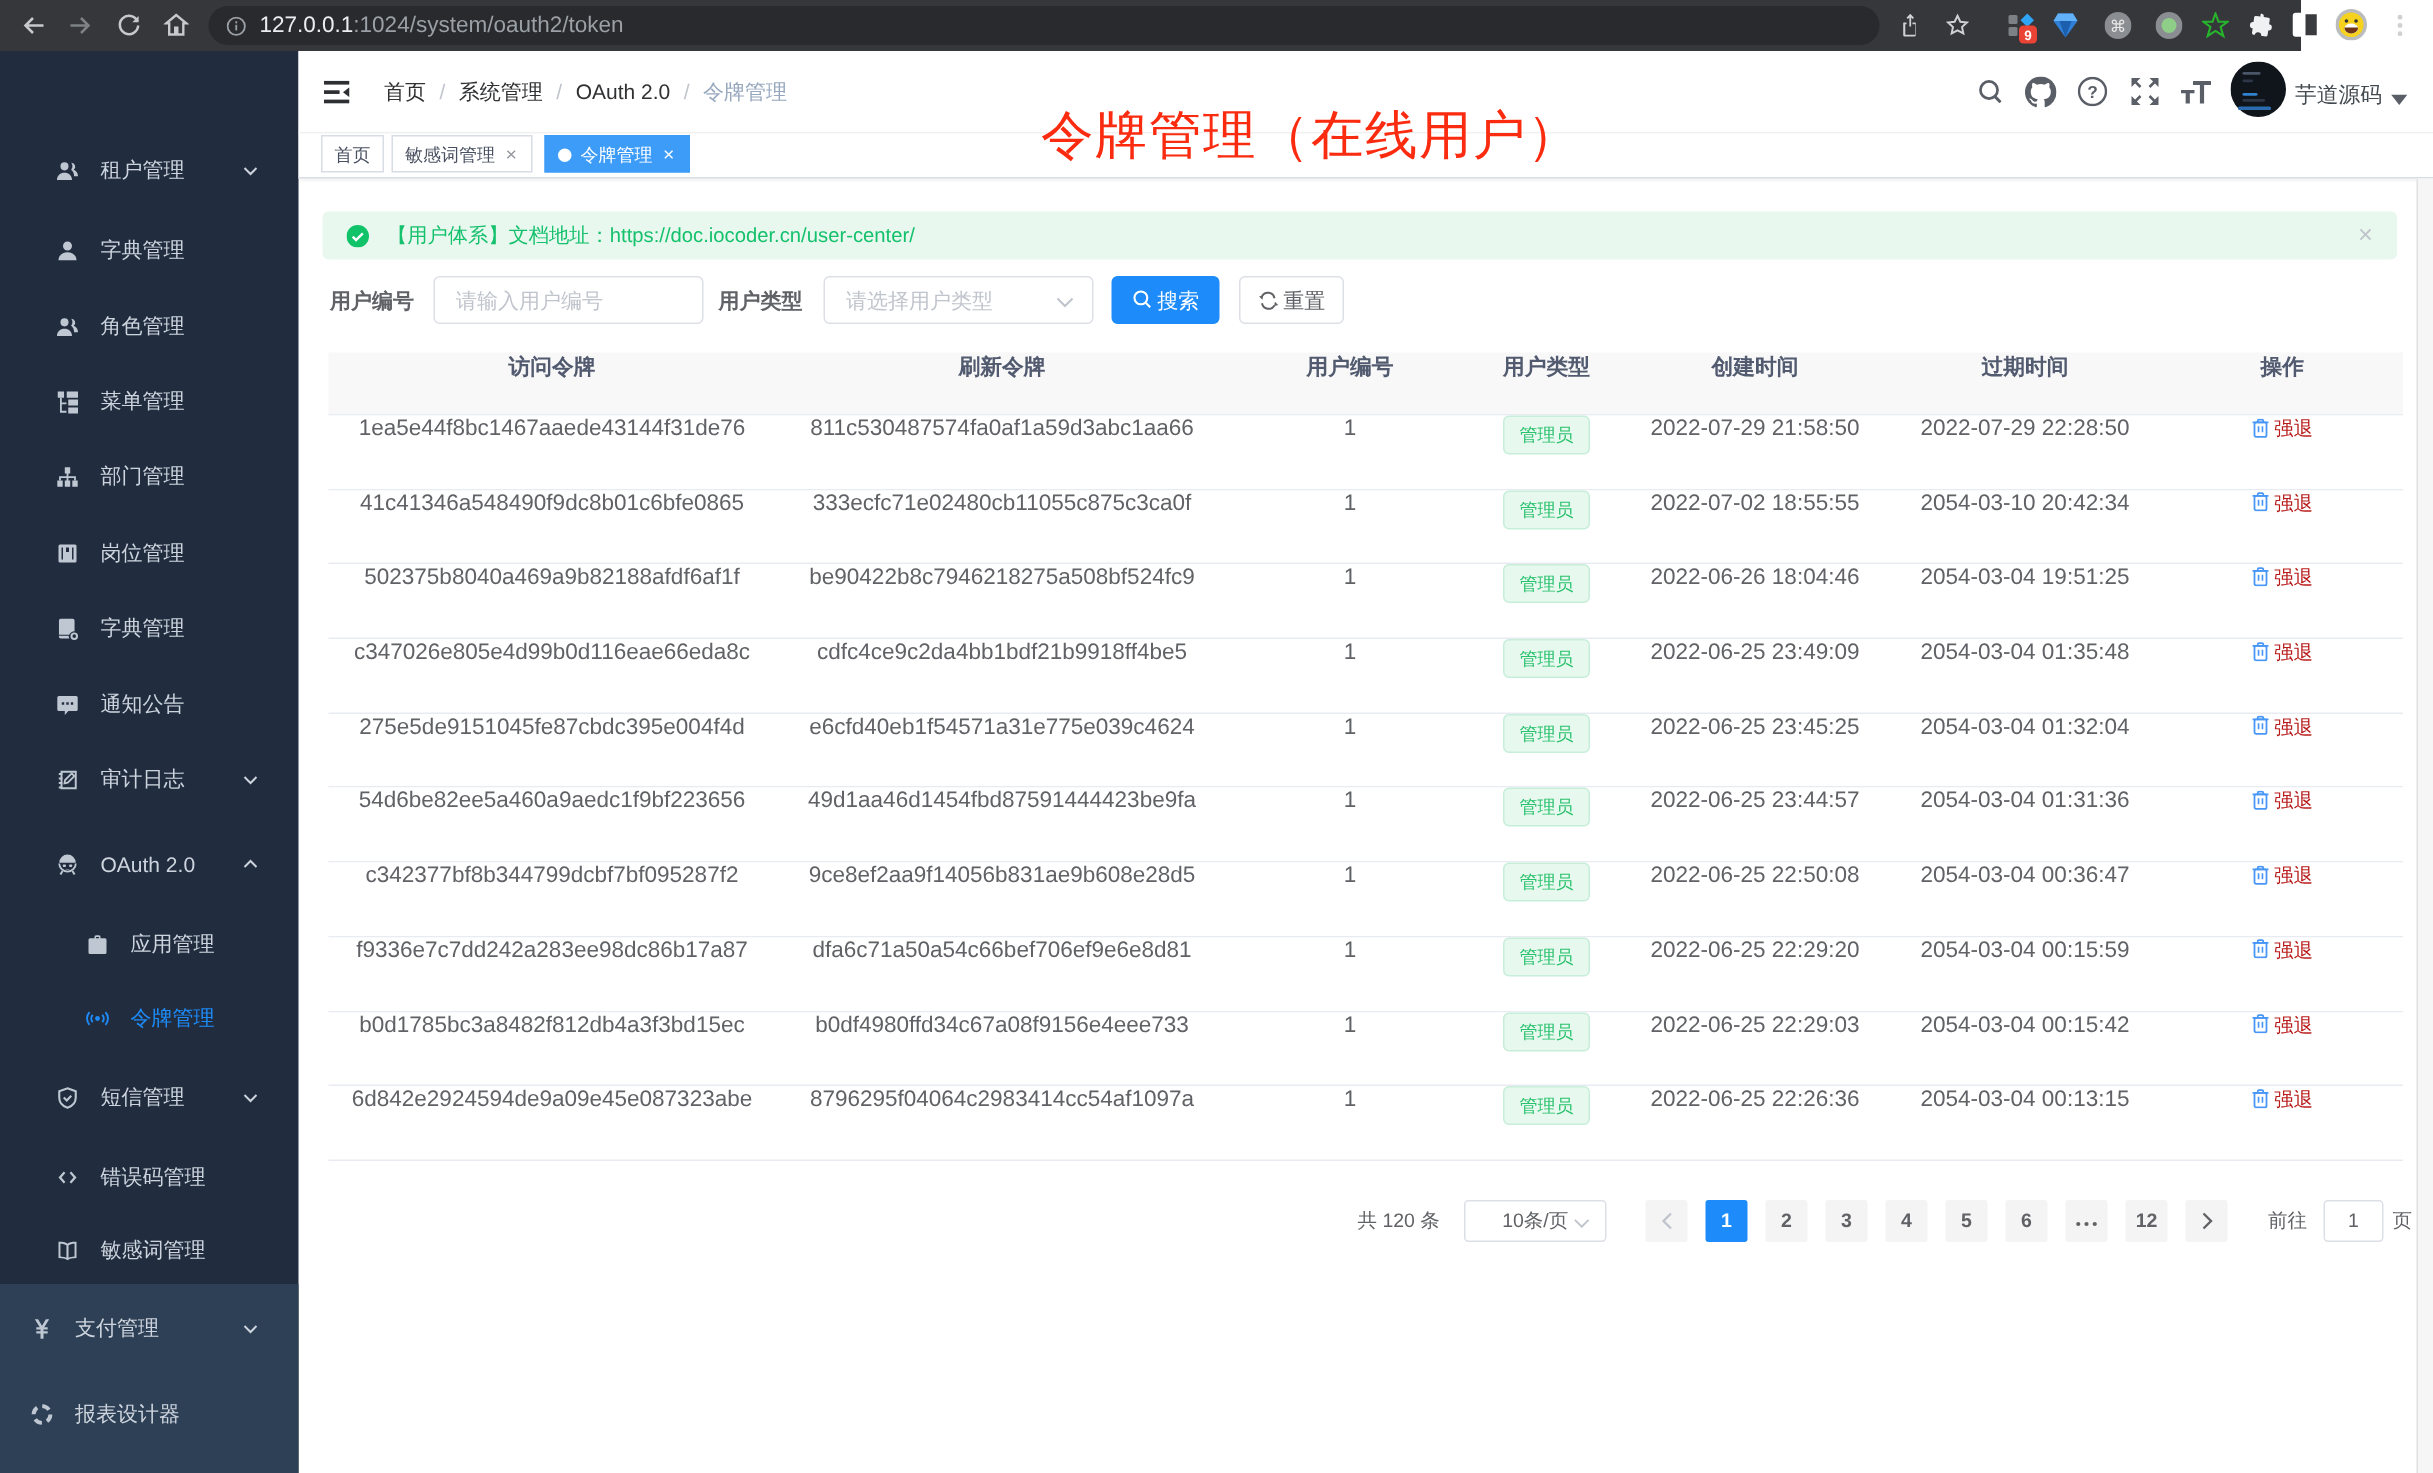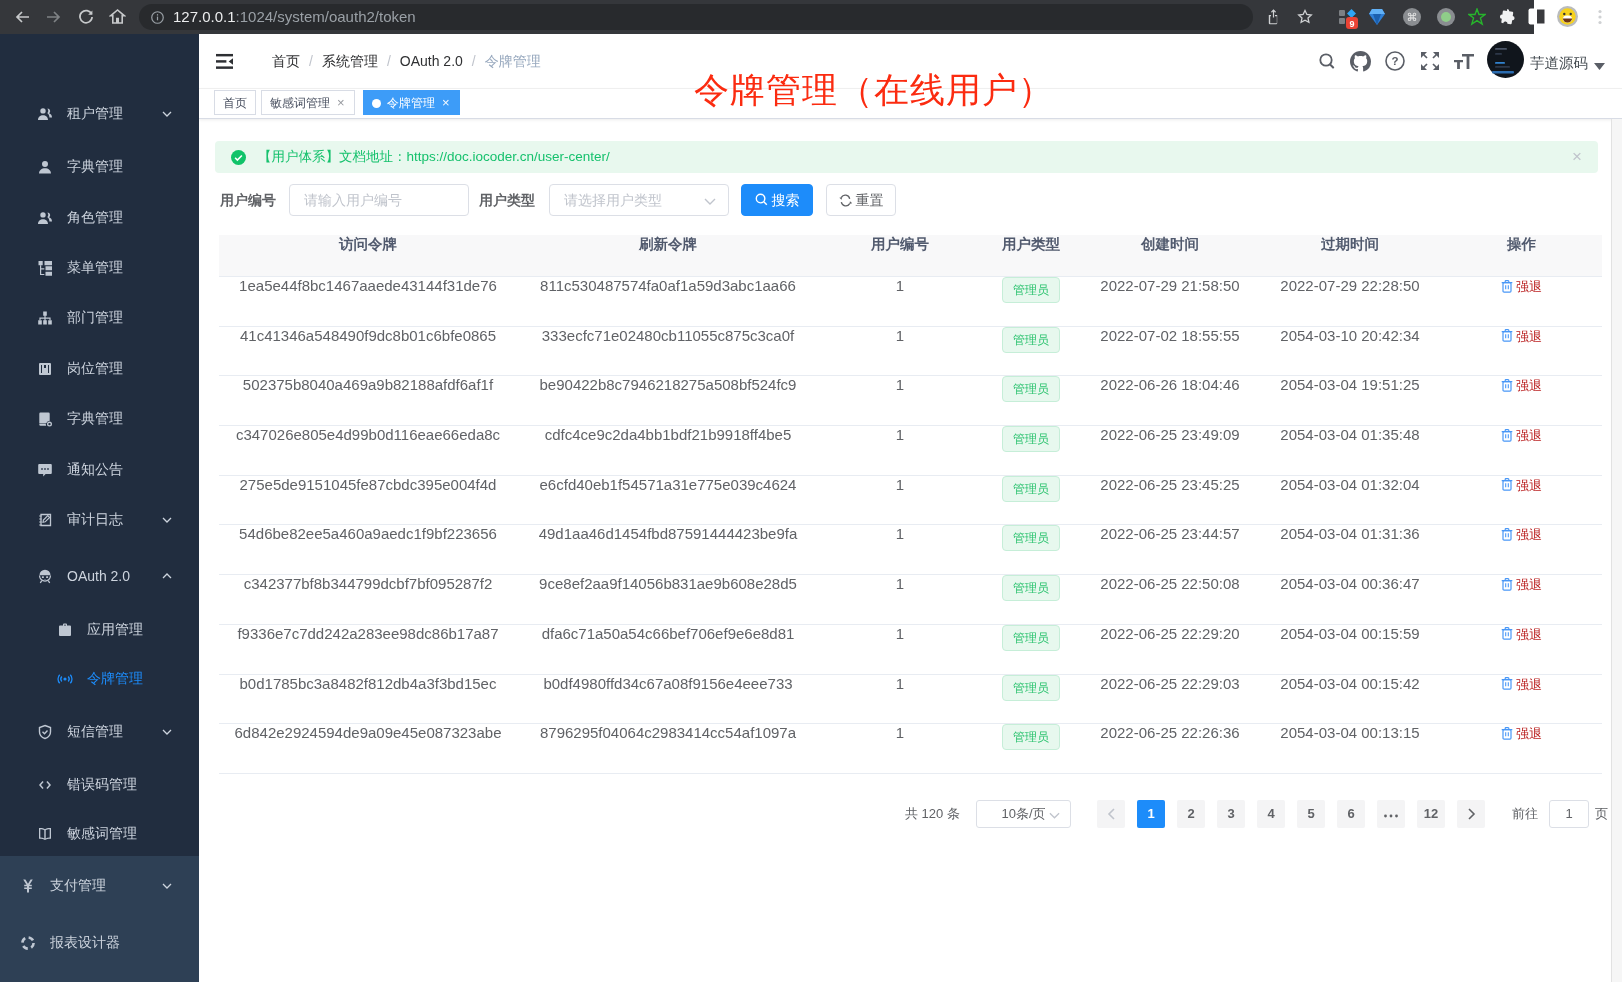--- a/index.html
+++ b/index.html
@@ -19,21 +19,21 @@
 .mitem .txt { position:absolute; left:67px; top:50%; transform:translateY(-50%); }
 .mitem.sub .txt { left:87px; }
 .mitem .ico { position:absolute; left:37px; top:50%; transform:translateY(-50%); width:16px; height:16px; }
 .mitem.sub .ico { left:57px; }
 .mitem.toplvl .txt { left:50px; }
 .mitem.toplvl .ico { left:20px; }
 .mitem .chev { position:absolute; right:22px; top:50%; transform:translateY(-50%); width:12px; height:12px; }
 .mitem.active { color:#1d8cfa; }
 
 #navbar { position:absolute; left:199px; top:34px; width:1423px; height:55px; background:#fff; border-bottom:1px solid #f2f2f2;}
-.bcrumb { position:absolute; left:57px; top:0; height:54px; line-height:54px; font-size:14px; color:#303133;margin-left:16px; }
+.bcrumb { position:absolute; left:57px; top:0; height:54px; line-height:54px; font-size:14px; color:#303133; }
 .bcrumb .sep { color:#c0c4cc; margin:0 9px; }
 .bcrumb .last { color:#97a8be; }
 #tags { position:absolute; left:199px; top:89px; width:1423px; height:30px; background:#fff; border-bottom:1px solid #d8dce5; box-shadow:0 1px 3px 0 rgba(0,0,0,.08); }
 .tag-v { position:absolute; top:1px; height:25px; line-height:24px; border:1px solid #d8dce5; background:#fff; color:#495060; font-size:12px; padding:0 8px; }
 .tag-v.on { background:#3d9cf8; border-color:#3d9cf8; color:#fff; }
 .tag-v .dot { display:inline-block; width:9px; height:9px; border-radius:50%; background:#fff; margin-right:6px; position:relative; top:0.5px; }
 .tag-v .x { margin-left:7px; margin-right:1px; font-size:13px; opacity:.95; }
 #redtitle { position:absolute; left:694px; top:67px; width:700px; color:#fb2b10; font-size:35px; font-weight:400; letter-spacing:1px; }
 
 #alert { position:absolute; left:215px; top:141px; width:1383px; height:32px; background:#e8f8ee; border-radius:4px; color:#16c16d; font-size:13.5px; line-height:32px; }

